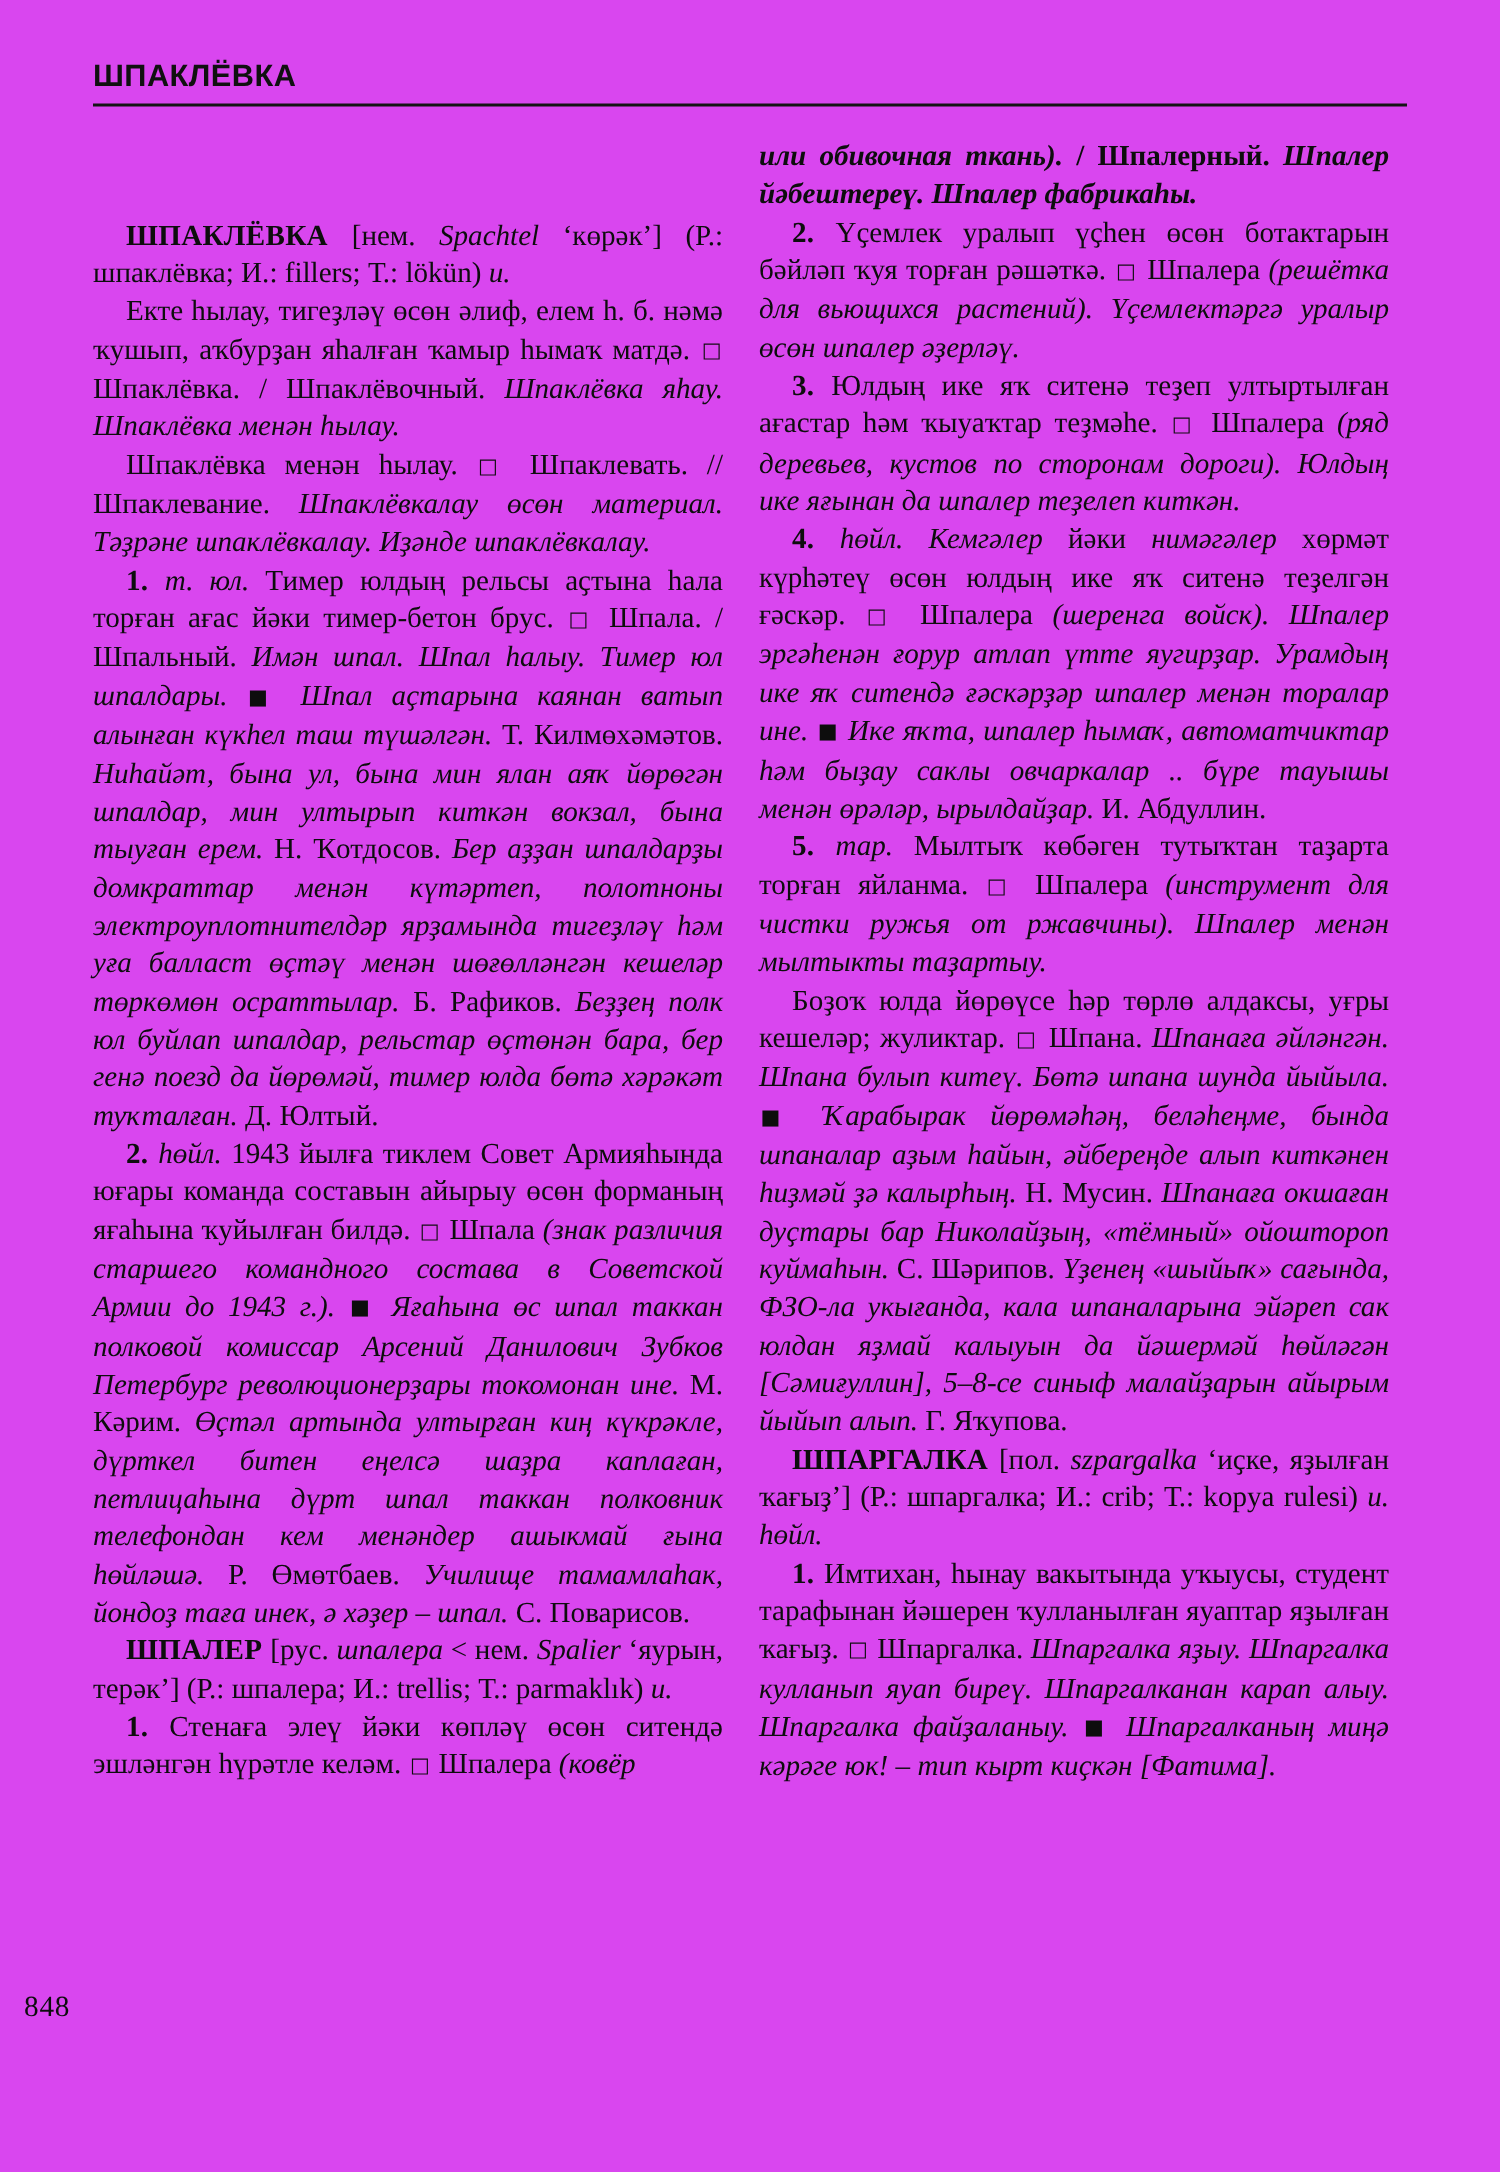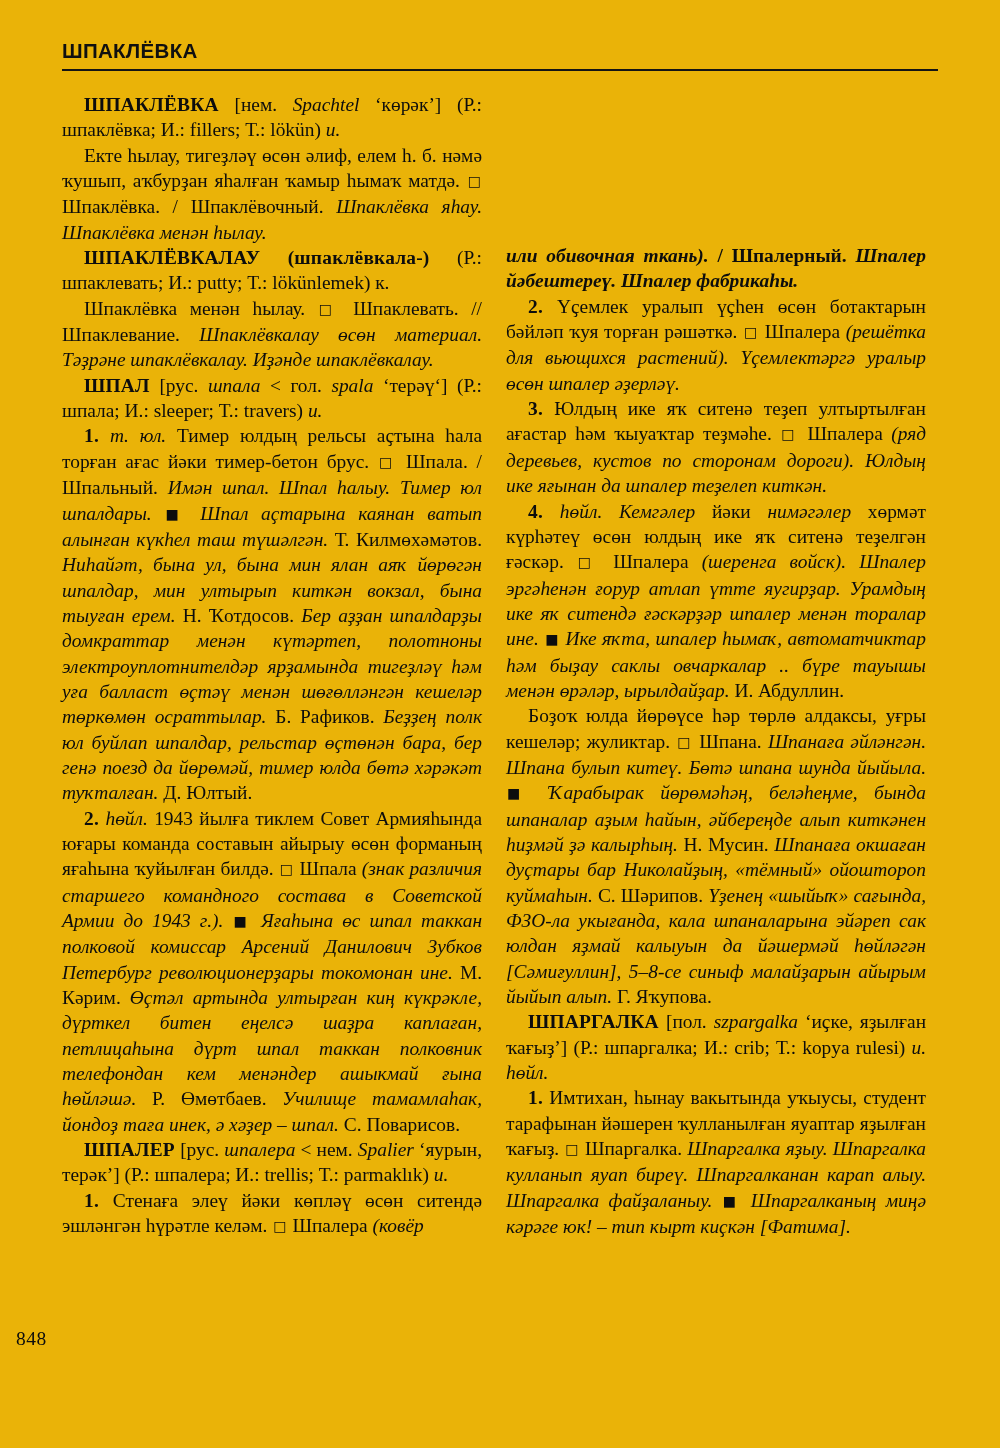--- a/index.html
+++ b/index.html
@@ -9,21 +9,21 @@
   }
   body {
     font-family: "Liberation Serif", "DejaVu Serif", serif;
     color: #0d0d0d;
   }
   #page {
     position: relative;
     width: 1000px;
     height: 1448px;
     margin: 0 auto;
-    background: #eab308;
+    background: #d946ef;
     box-sizing: border-box;
     padding: 4px;
     overflow: hidden;
   }
   .header-zone {
     position: absolute;
     left: 62px;
     top: 40px;
     width: 876px;
   }
@@ -106,39 +106,38 @@
     <div class="header-rule"></div>
   </div>
 
   <div class="columns">
     <div class="col" id="col-left">
         <div>
           <p><span class="seg hw">ШПАКЛЁВКА </span><span class="seg">[нем. </span><span class="seg it">Spachtel</span><span class="seg"> ‘көрәк’] (Р.: шпаклёвка; И.: fillers; Т.: lökün) </span><span class="seg it">и.</span></p>
           <p><span class="seg">Екте һылау, тигеҙләү өсөн әлиф, елем һ. б. нәмә ҡушып, аҡбурҙан яһалған ҡамыр һымаҡ матдә. </span><span class="seg sq-open">□</span><span class="seg"> Шпаклёвка. / Шпаклёвочный. </span><span class="seg it">Шпаклёвка яһау. Шпаклёвка менән һылау.</span></p>
         </div>
         <div>
-          <p><span class="seg hw">ШПАКЛЁВКАЛАУ (шпаклёвкала-) </span><span class="seg">(Р.: шпаклевать; И.: putty; Т.: lökünlemek) </span><span class="seg">к.</span></p>
           <p><span class="seg">Шпаклёвка менән һылау. </span><span class="seg sq-open">□</span><span class="seg"> Шпаклевать. // Шпаклевание. </span><span class="seg it">Шпаклёвкалау өсөн материал. Тәҙрәне шпаклёвкалау. Иҙәнде шпаклёвкалау.</span></p>
         </div>
         <div>
-          <p><span class="seg hw">ШПАЛ </span><span class="seg">[рус. </span><span class="seg it">шпала</span><span class="seg"> &lt; гол. </span><span class="seg it">spala</span><span class="seg"> ‘терәү‘] (Р.: шпала; И.: sleeper; Т.: travers) </span><span class="seg it">и.</span></p>
           <p><span class="seg hw">1. </span><span class="seg it">т. юл.</span><span class="seg"> Тимер юлдың рельсы аҫтына һала торған ағас йәки тимер-бетон брус. </span><span class="seg sq-open">□</span><span class="seg"> Шпала. / Шпальный. </span><span class="seg it">Имән шпал. Шпал һалыу. Тимер юл шпалдары. </span><span class="seg sq-filled">■</span><span class="seg it"> Шпал аҫтарына каянан ватып алынған күкһел таш түшәлгән. </span><span class="seg">Т. Килмөхәмәтов. </span><span class="seg it">Ниһайәт, бына ул, бына мин ялан аяҡ йөрөгән шпалдар, мин ултырып киткән вокзал, бына тыуған ерем. </span><span class="seg">Н. Ҡотдосов. </span><span class="seg it">Бер аҙҙан шпалдарҙы домкраттар менән күтәртеп, полотноны электроуплотнителдәр ярҙамында тигеҙләү һәм уға балласт өҫтәү менән шөғөлләнгән кешеләр төркөмөн осраттылар. </span><span class="seg">Б. Рафиков. </span><span class="seg it">Беҙҙең полк юл буйлап шпалдар, рельстар өҫтөнән бара, бер генә поезд да йөрөмәй, тимер юлда бөтә хәрәкәт туҡталған. </span><span class="seg">Д. Юлтый.</span></p>
           <p><span class="seg hw">2. </span><span class="seg it">һөйл.</span><span class="seg"> 1943 йылға тиклем Совет Армияһында юғары команда составын айырыу өсөн форманың яғаһына ҡуйылған билдә. </span><span class="seg sq-open">□</span><span class="seg"> Шпала </span><span class="seg it">(знак различия старшего командного состава в Советской Армии до 1943 г.). </span><span class="seg sq-filled">■</span><span class="seg it"> Яғаһына өс шпал таккан полковой комиссар Арсений Данилович Зубков Петербург революционерҙары токомонан ине. </span><span class="seg">М. Кәрим. </span><span class="seg it">Өҫтәл артында ултырған киң күкрәкле, дүрткел битен еңелсә шаҙра каплаған, петлицаһына дүрт шпал таккан полковник телефондан кем менәндер ашыкмай ғына һөйләшә. </span><span class="seg">Р. Өмөтбаев. </span><span class="seg it">Училище тамамлаһак, йондоҙ таға инек, ә хәҙер – шпал. </span><span class="seg">С. Поварисов.</span></p>
         </div>
         <div>
           <p><span class="seg hw">ШПАЛЕР </span><span class="seg">[рус. </span><span class="seg it">шпалера</span><span class="seg"> &lt; нем. </span><span class="seg it">Spalier</span><span class="seg"> ‘яурын, терәк’] (Р.: шпалера; И.: trellis; Т.: parmaklık) </span><span class="seg it">и.</span></p>
           <p><span class="seg hw">1. </span><span class="seg">Стенаға элеү йәки көпләү өсөн ситендә эшләнгән һүрәтле келәм. </span><span class="seg sq-open">□</span><span class="seg"> Шпалера </span><span class="seg it">(ковёр</span></p>
         </div>
       </div>
     <div class="col" id="col-right">
         <div>
           <p class="noindent"><span class="seg it">или обивочная ткань). </span><span class="seg">/ Шпалерный. </span><span class="seg it">Шпалер йәбештереү. Шпалер фабрикаһы.</span></p>
           <p><span class="seg hw">2. </span><span class="seg">Үҫемлек уралып үҫһен өсөн ботактарын бәйләп ҡуя торған рәшәткә. </span><span class="seg sq-open">□</span><span class="seg"> Шпалера </span><span class="seg it">(решётка для вьющихся растений). Үҫемлектәргә уралыр өсөн шпалер әҙерләү.</span></p>
           <p><span class="seg hw">3. </span><span class="seg">Юлдың ике яҡ ситенә теҙеп ултыртылған ағастар һәм ҡыуаҡтар теҙмәһе. </span><span class="seg sq-open">□</span><span class="seg"> Шпалера </span><span class="seg it">(ряд деревьев, кустов по сторонам дороги). Юлдың ике яғынан да шпалер теҙелеп киткән.</span></p>
           <p><span class="seg hw">4. </span><span class="seg it">һөйл. Кемгәлер </span><span class="seg">йәки </span><span class="seg it">нимәгәлер </span><span class="seg">хөрмәт күрһәтеү өсөн юлдың ике яҡ ситенә теҙелгән ғәскәр. </span><span class="seg sq-open">□</span><span class="seg"> Шпалера </span><span class="seg it">(шеренга войск). Шпалер эргәһенән ғорур атлап үтте яугирҙар. Урамдың ике яҡ ситендә ғәскәрҙәр шпалер менән торалар ине. </span><span class="seg sq-filled">■</span><span class="seg it"> Ике яҡта, шпалер һымаҡ, автоматчиктар һәм быҙау саклы овчаркалар .. бүре тауышы менән өрәләр, ырылдайҙар. </span><span class="seg">И. Абдуллин.</span></p>
+          <p><span class="seg hw">5. </span><span class="seg it">тар.</span><span class="seg"> Мылтыҡ көбәген тутыҡтан таҙарта торған яйланма. </span><span class="seg sq-open">□</span><span class="seg"> Шпалера </span><span class="seg it">(инструмент для чистки ружья от ржавчины). Шпалер менән мылтыкты таҙартыу.</span></p>
         </div>
         <div>
           <p><span class="seg">Боҙоҡ юлда йөрөүсе һәр төрлө алдаксы, уғры кешеләр; жуликтар. </span><span class="seg sq-open">□</span><span class="seg"> Шпана. </span><span class="seg it">Шпанаға әйләнгән. Шпана булып китеү. Бөтә шпана шунда йыйыла. </span><span class="seg sq-filled">■</span><span class="seg it"> Ҡарабырак йөрөмәһәң, беләһеңме, бында шпаналар аҙым һайын, әйбереңде алып киткәнен һиҙмәй ҙә калырһың. </span><span class="seg">Н. Мусин. </span><span class="seg it">Шпанаға окшаған дуҫтары бар Николайҙың, «тёмный» ойоштороп куймаһын. </span><span class="seg">С. Шәрипов. </span><span class="seg it">Үҙенең «шыйыҡ» сағында, ФЗО-ла укығанда, кала шпаналарына эйәреп сак юлдан яҙмай калыуын да йәшермәй һөйләгән [Сәмиғуллин], 5–8-се синыф малайҙарын айырым йыйып алып. </span><span class="seg">Г. Яҡупова.</span></p>
         </div>
         <div>
           <p><span class="seg hw">ШПАРГАЛКА </span><span class="seg">[пол. </span><span class="seg it">szpargalka</span><span class="seg"> ‘иҫке, яҙылған ҡағыҙ’] (Р.: шпаргалка; И.: crib; Т.: kopya rulesi) </span><span class="seg it">и. һөйл.</span></p>
           <p><span class="seg hw">1. </span><span class="seg">Имтихан, һынау вакытында уҡыусы, студент тарафынан йәшерен ҡулланылған яуаптар яҙылған ҡағыҙ. </span><span class="seg sq-open">□</span><span class="seg"> Шпаргалка. </span><span class="seg it">Шпаргалка яҙыу. Шпаргалка кулланып яуап биреү. Шпаргалканан карап алыу. Шпаргалка файҙаланыу. </span><span class="seg sq-filled">■</span><span class="seg it"> Шпаргалканың миңә кәрәге юк! – тип кырт киҫкән [Фатима].</span></p>
         </div>
       </div>
   </div>

